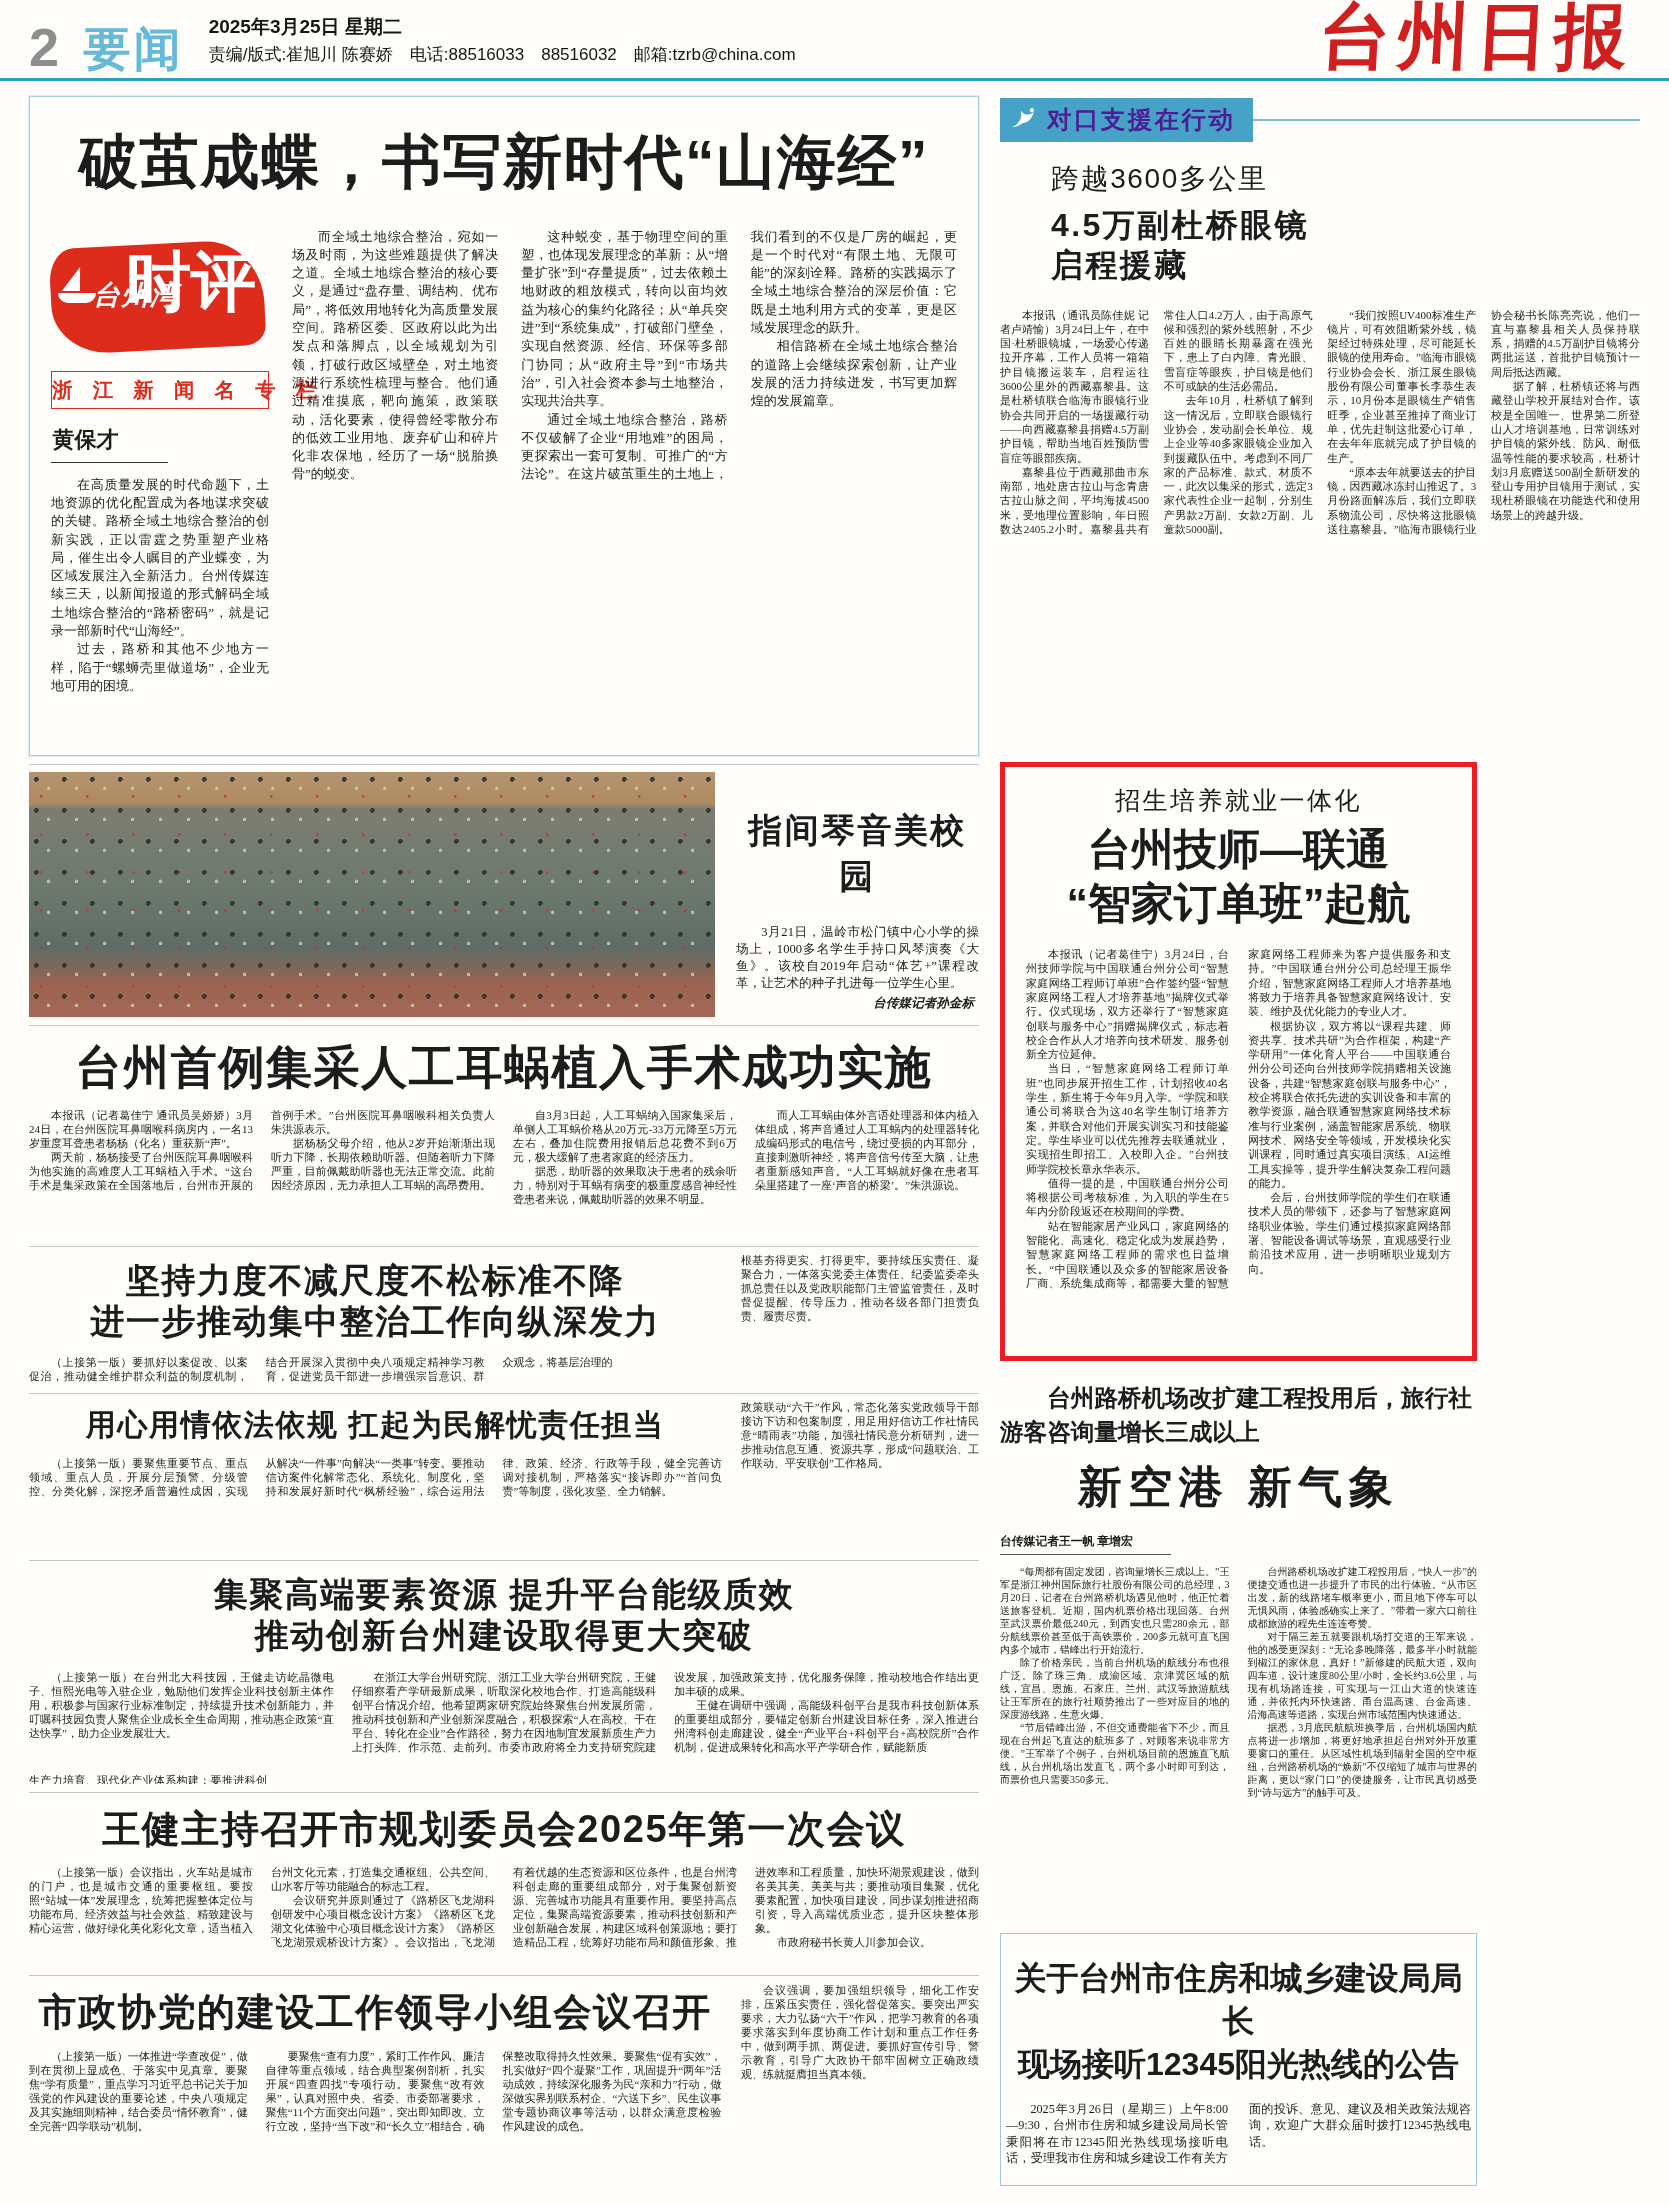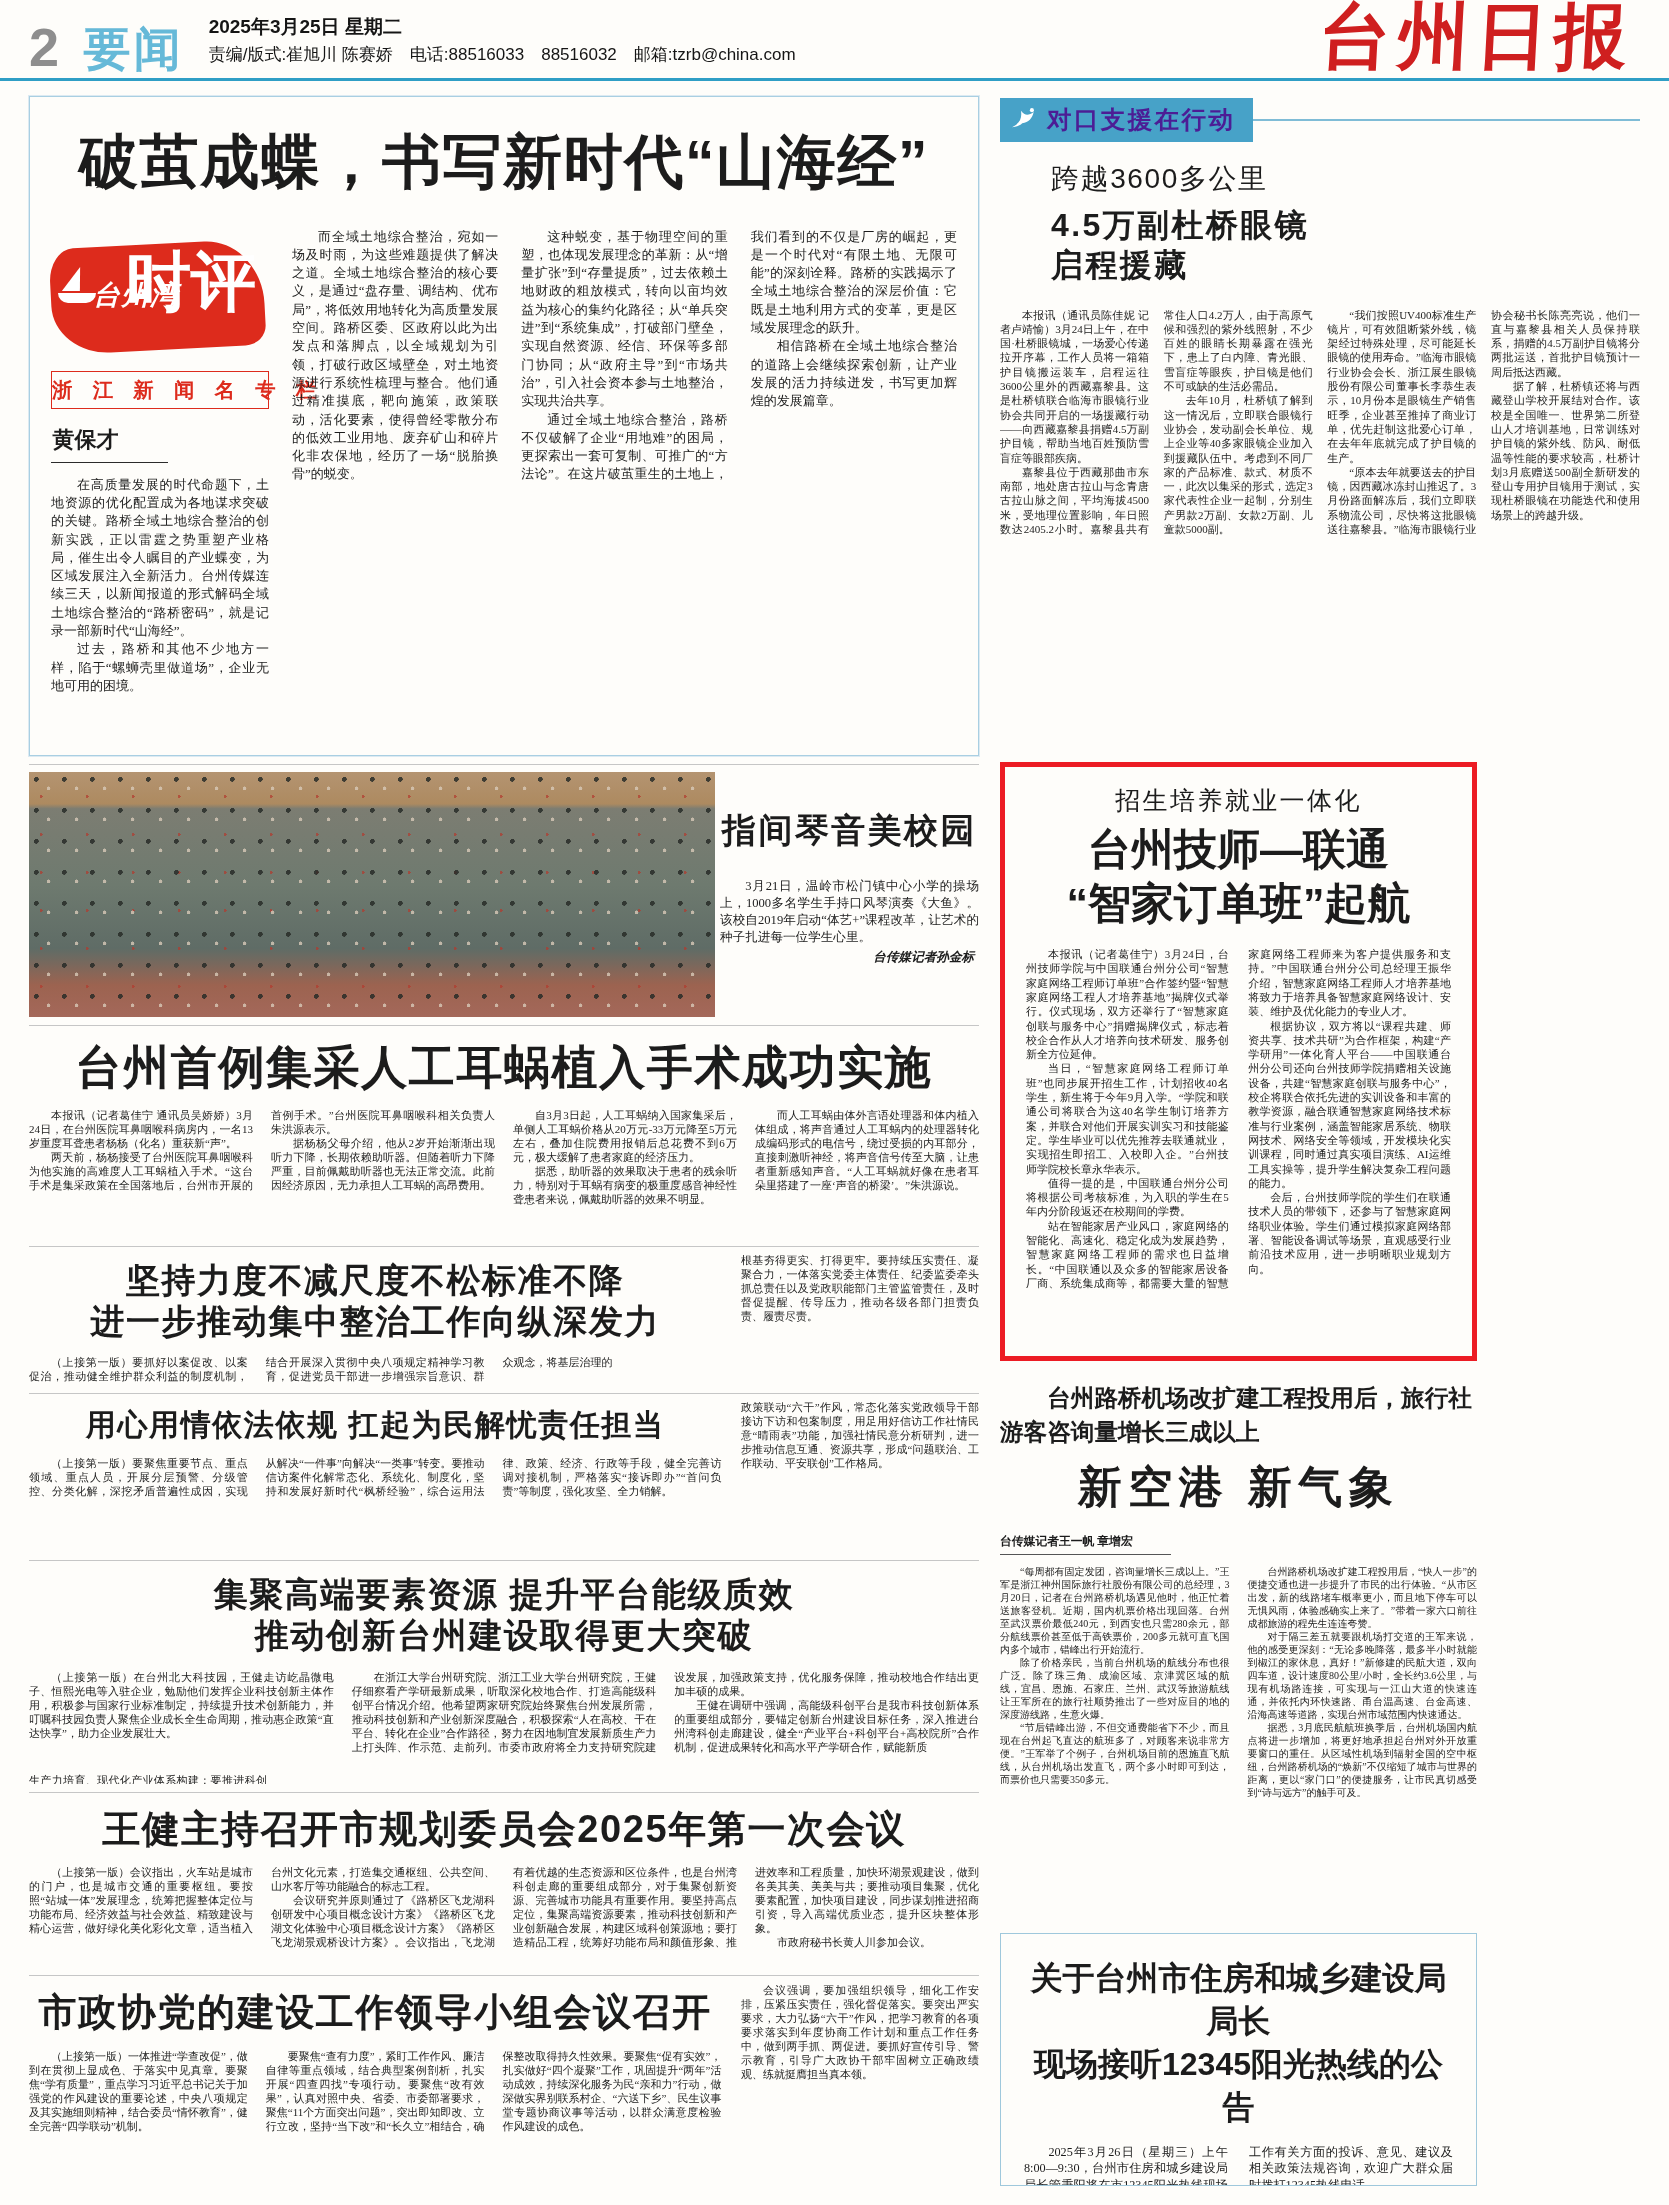--- a/index.html
+++ b/index.html
@@ -39,21 +39,21 @@
   .sp-t1{position:absolute;left:42px;top:46px;color:#fff;font-size:27px;font-weight:bold;font-style:italic;letter-spacing:1.6px;}
   .sp-t2{position:absolute;right:13px;top:18px;color:#fff;font-size:65px;font-weight:bold;line-height:1;}
   .sp-sub{border:1.6px solid #dd2b1c;color:#dd2b1c;font-weight:bold;font-size:20.4px;text-align:center;
           letter-spacing:7.3px;padding:4.1px 0;margin-bottom:16.3px;white-space:nowrap;}
   .sp-author{font-weight:bold;font-size:22px;border-bottom:1.6px solid #2b2b2b;display:inline-block;
              padding:0 49px 6.5px 1.6px;margin-bottom:13px;}
   .sp-body{font-size:13px;line-height:18.3px;}
   .sp-main{flex:1;column-count:3;column-gap:23px;}
 
   
-  .photo-sec{display:flex;gap:5px;height:253px;}
+  .photo-sec{display:flex;gap:21px;height:253px;}
   .photo{width:686px;flex:none;height:100%;
     background-image:
       radial-gradient(circle 4.1px at 7.3px 7.3px, rgba(40,44,40,.85) 55%, transparent 62%),
       radial-gradient(circle 3.3px at 19.6px 16.3px, rgba(216,201,184,.8) 50%, transparent 60%),
       radial-gradient(circle 2.4px at 12.2px 24.5px, rgba(178,58,46,.7) 55%, transparent 65%),
       linear-gradient(180deg,#b49471 0%,#ad8a60 13%,#7c7d72 15%,#6e7a6f 46%,#5f6c66 72%,#9c6350 87%,#a4685a 100%);
     background-size:28px 31px,28px 31px,46px 38px,100% 100%;}
   .photo-side{flex:1;display:flex;flex-direction:column;}
   .photo-title{font-weight:bold;font-size:34px;text-align:center;letter-spacing:2.4px;margin:36px 0 24.5px;}
   .photo-cap{font-size:12.6px;line-height:17px;}
@@ -92,21 +92,21 @@
   .rb-head{text-align:center;font-weight:bold;font-size:43px;line-height:1.25;margin-bottom:16.3px;}
   .rb-body{column-count:2;column-gap:19.6px;font-size:11px;line-height:14.3px;}
 
   .airport{width:477px;height:542px;margin-top:14.7px;overflow:hidden;}
   .ap-kicker{font-weight:bold;font-size:23.6px;line-height:1.45;text-indent:2em;margin:4.9px 0 6.5px;}
   .ap-head{text-align:center;font-weight:bold;font-size:44px;letter-spacing:6.5px;margin:8.2px 0 16.3px;}
   .ap-byline{font-size:11.8px;font-weight:bold;border-bottom:0.8px solid #555;display:inline-block;
              padding:0 38px 4.1px 0;margin-bottom:9.8px;}
   .ap-body{column-count:2;column-gap:18px;font-size:10px;line-height:13px;}
 
-  .notice{width:477px;box-sizing:border-box;border:1.6px solid #9fc8dc;padding:18px 23px;margin-top:14.7px;
+  .notice{width:477px;box-sizing:border-box;border:1.6px solid #9fc8dc;padding:18px 5px;margin-top:14.7px;
           height:253px;overflow:hidden;}
   .nt-title{text-align:center;font-weight:bold;font-size:32px;line-height:1.35;margin:4.9px 0 14.7px;}
   .nt-body{column-count:2;column-gap:21px;font-size:12.2px;line-height:16.3px;}
 </style>
 </head>
 <body>
 
 <div class="page">
 
   <div class="hdr hs">

